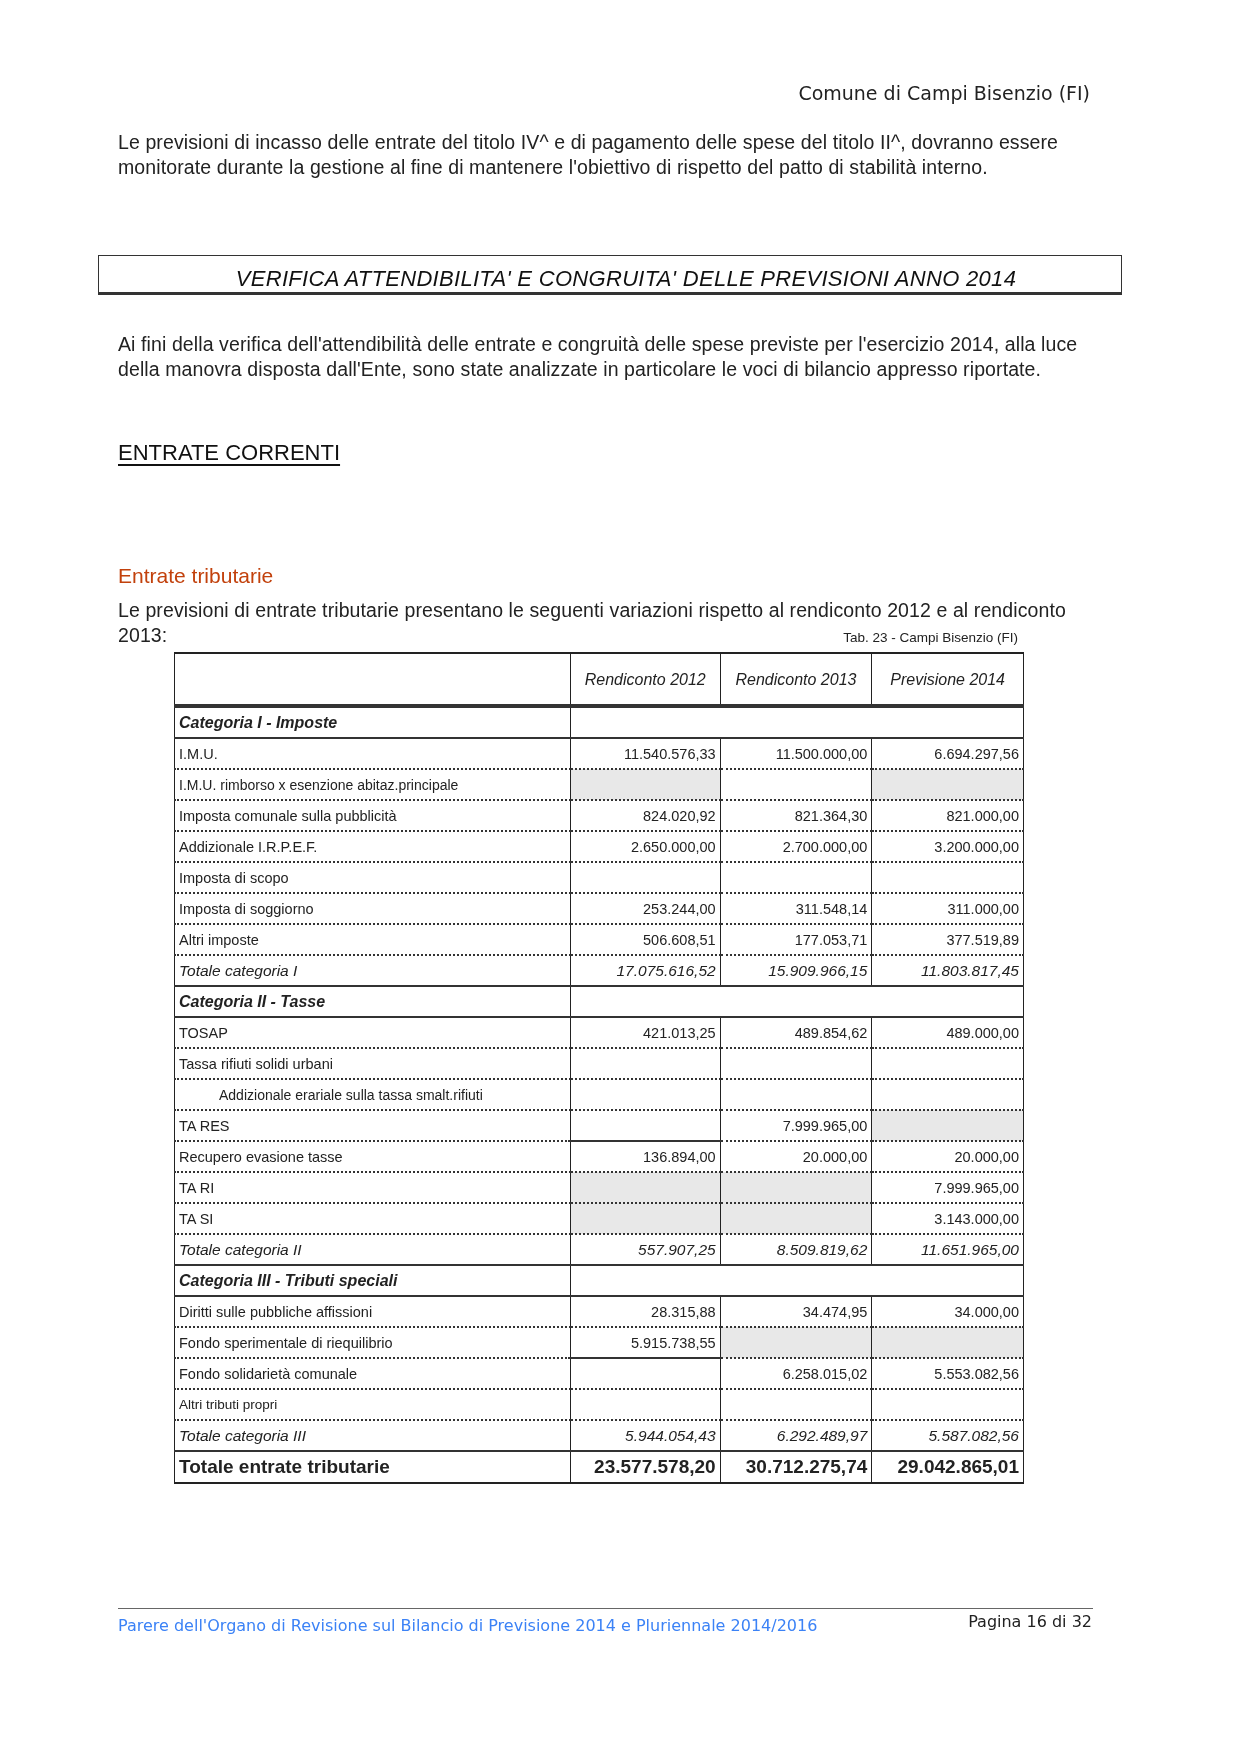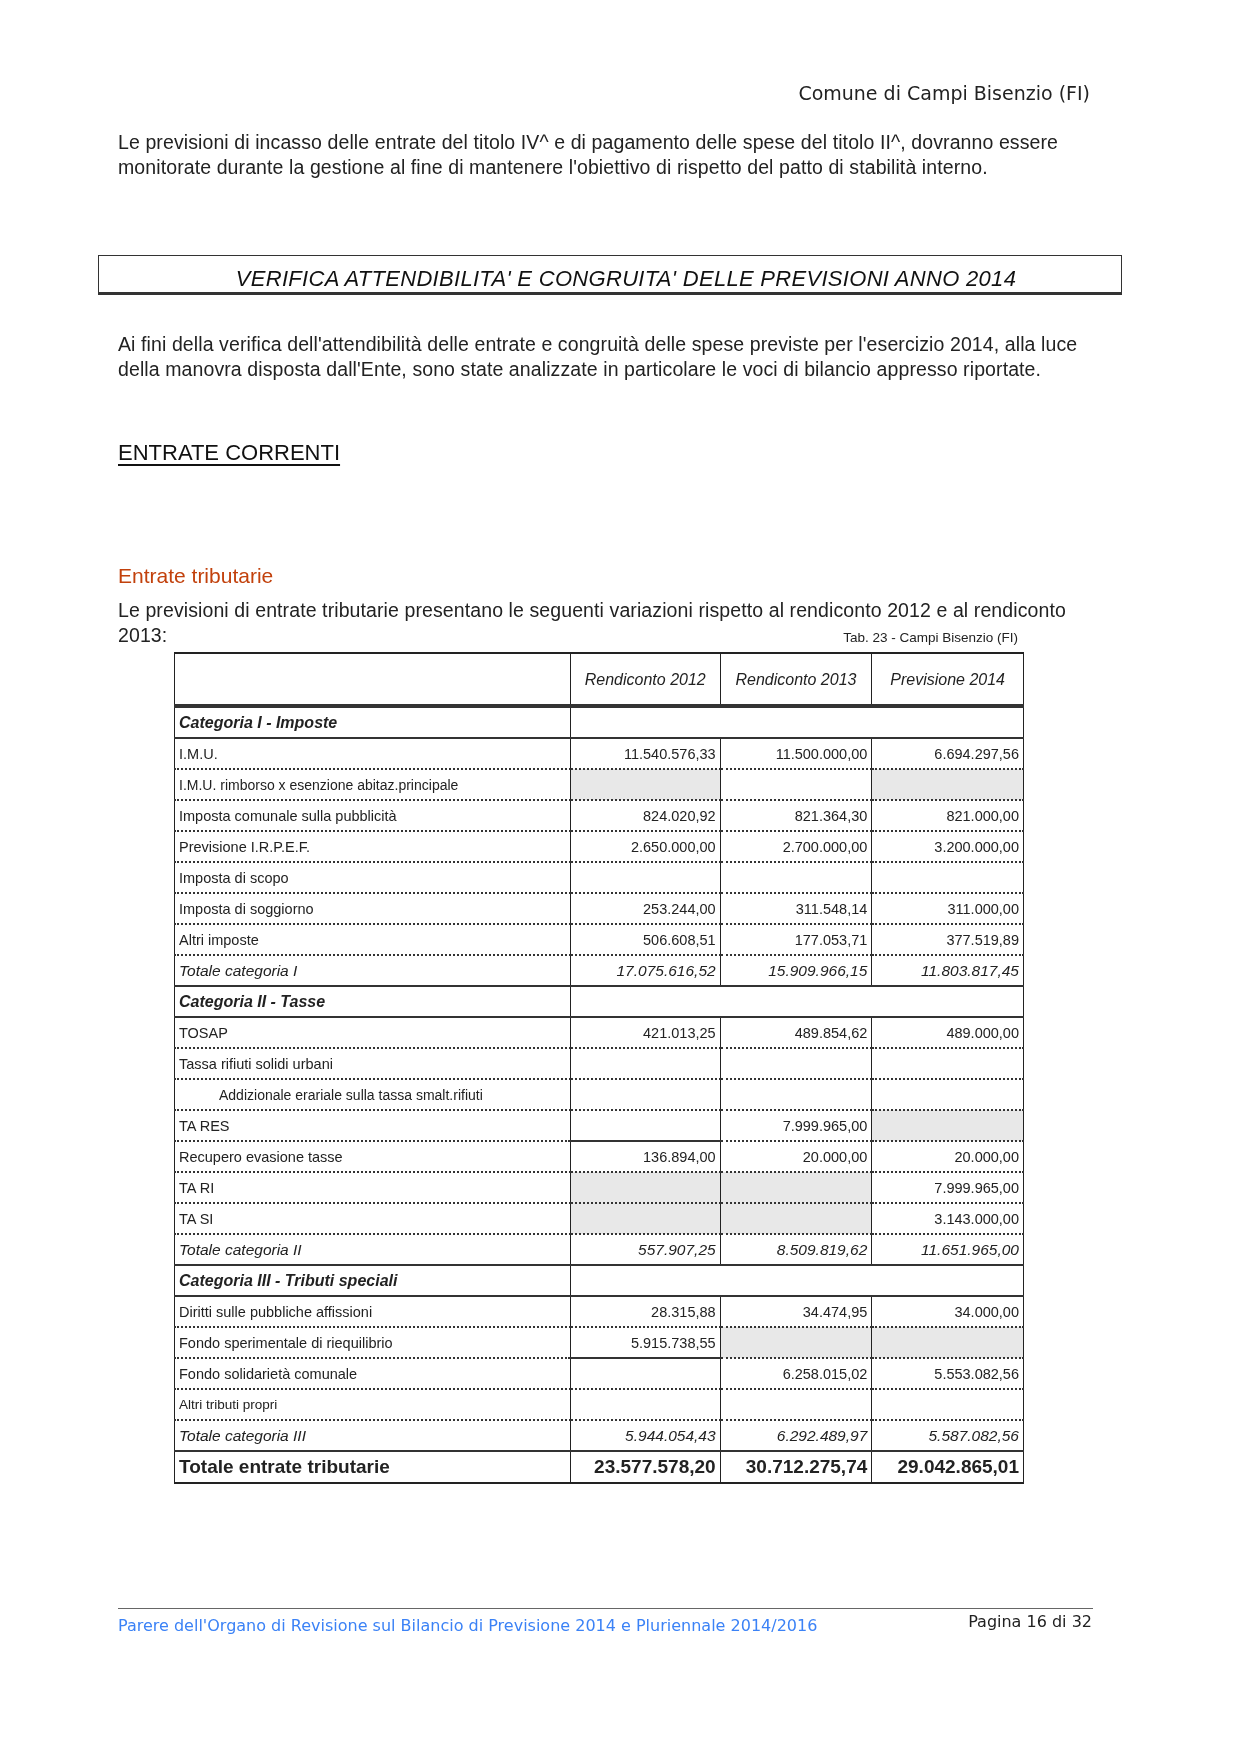--- a/index.html
+++ b/index.html
@@ -79,21 +79,21 @@
       <td class="num2"></td>
       <td class="num3 shade"></td>
     </tr>
     <tr class="dotted">
       <td class="label">Imposta comunale sulla pubblicità</td>
       <td class="num">824.020,92</td>
       <td class="num2">821.364,30</td>
       <td class="num3">821.000,00</td>
     </tr>
     <tr class="dotted">
-      <td class="label">Previsione I.R.P.E.F.</td>
+      <td class="label">Addizionale I.R.P.E.F.</td>
       <td class="num">2.650.000,00</td>
       <td class="num2">2.700.000,00</td>
       <td class="num3">3.200.000,00</td>
     </tr>
     <tr class="dotted">
       <td class="label">Imposta di scopo</td>
       <td class="num"></td>
       <td class="num2"></td>
       <td class="num3"></td>
     </tr>

